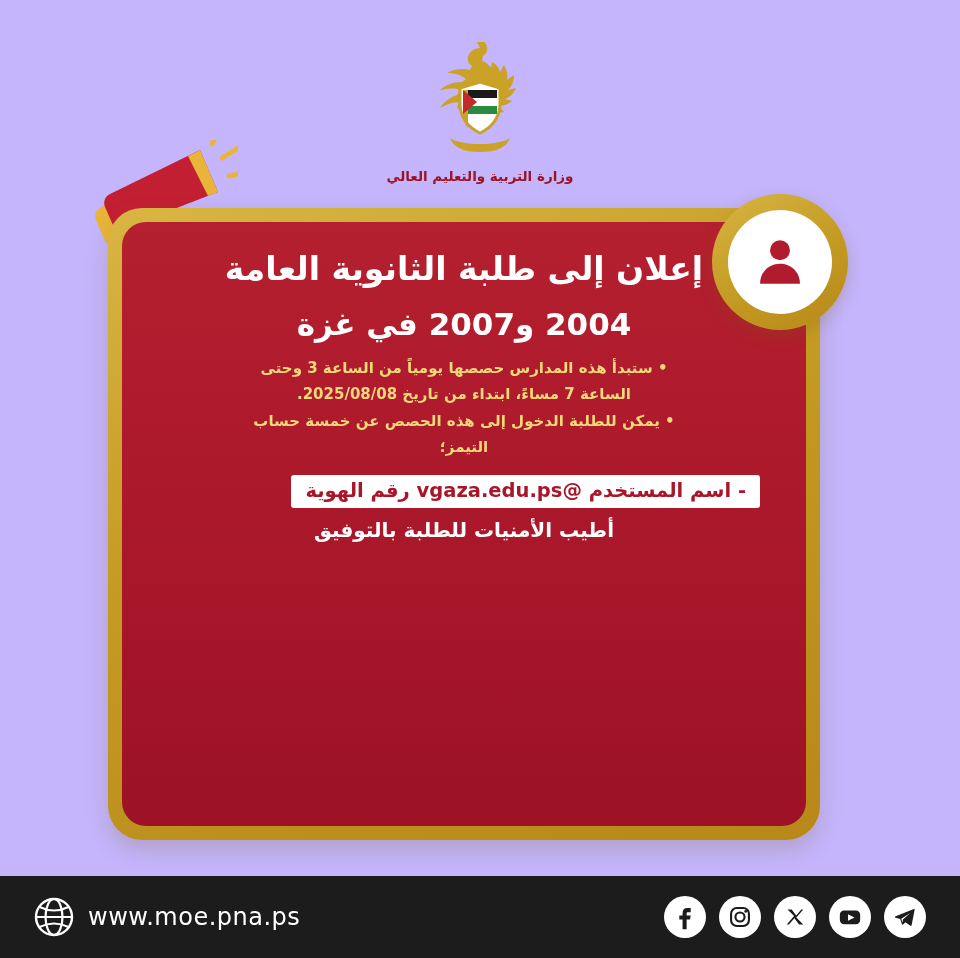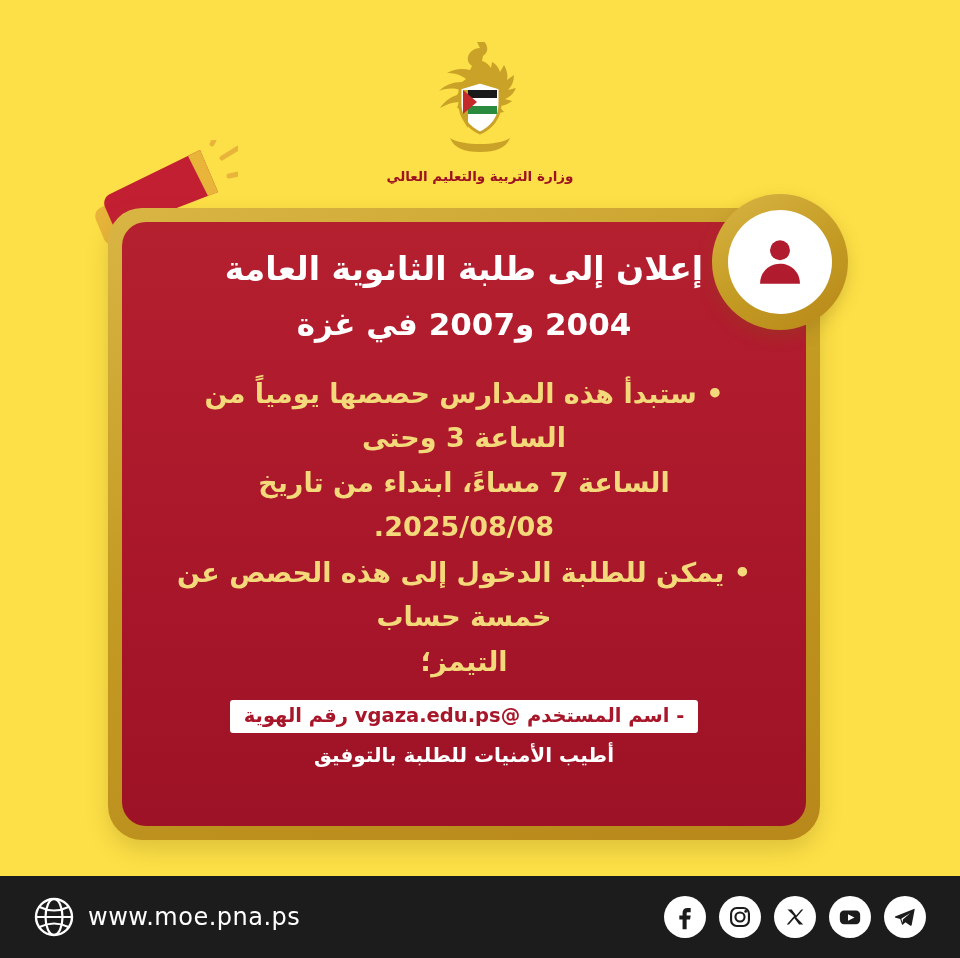--- a/index.html
+++ b/index.html
@@ -12,21 +12,21 @@
     background: #f7f2ea;
     font-family: "DejaVu Sans", "Liberation Sans", sans-serif;
     overflow: hidden;
     position: relative;
   }
 
   .poster {
     position: relative;
     width: 960px;
     height: 958px;
-    background: #fde047;
+    background: #c4b5fd;
     overflow: hidden;
   }
 
   
   .header {
     position: absolute;
     top: 42px;
     left: 0;
     width: 960px;
     display: flex;
@@ -95,33 +95,33 @@
   .body-text {
     margin-top: 26px;
     color: #f4d97a;
     font-size: 21.5px;
     font-weight: bold;
     line-height: 1.62;
     text-align: center;
   }
   .body-text p { margin: 0 0 2px 0; }
   .bullet-block {
-    margin-top: 28px;
+    margin-top: 12px;
     color: #f4d97a;
-    font-size: 27px;
+    font-size: 15px;
     font-weight: bold;
     line-height: 1.62;
     text-align: center;
   }
   .bullet-block p { margin: 0 0 2px 0; }
 
   .credential-rows {
     margin-top: 16px;
     display: flex;
-    flex-direction: column;
+    flex-direction: row;
     align-items: center;
     gap: 10px;
   }
   .credential {
     background: #ffffff;
     color: #a8162a;
     font-size: 19.5px;
     font-weight: bold;
     padding: 4px 14px 6px 14px;
     border-radius: 3px;

